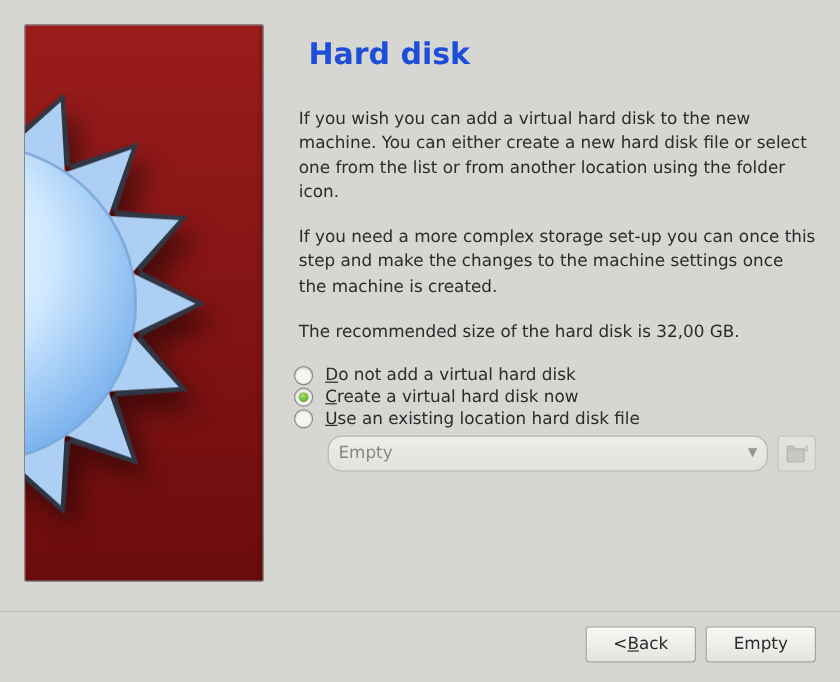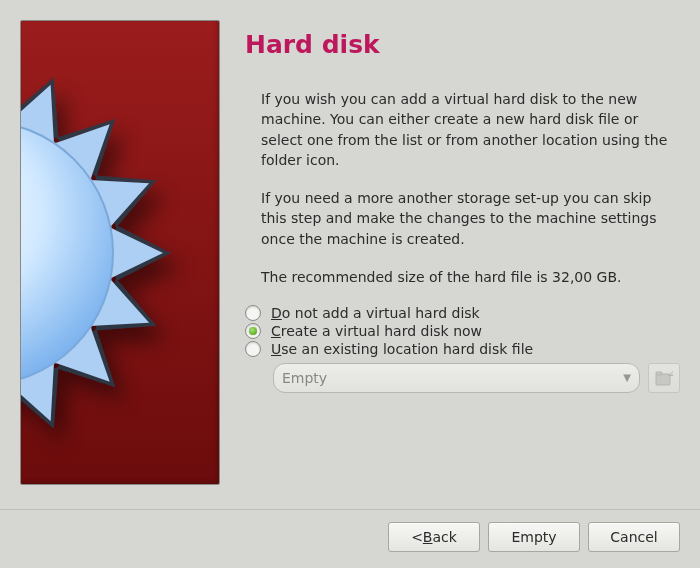--- a/index.html
+++ b/index.html
@@ -40,25 +40,25 @@
     top: 0;
     left: 0;
   }
   .content {
     flex: 1;
     padding-left: 25px;
   }
   h1 {
     font-size: 25px;
     font-weight: bold;
-    margin: 10px 0 30px 0;
-    color: #be185d;
+    margin: 10px 0 30px 12px;
+    color: #1d4ed8;
   }
   p {
-    margin: 0 0 18px 16px;
+    margin: 0 0 18px 4px;
     line-height: 1.45;
   }
   .bold { font-weight: normal; }
   .radio-group { margin-top: 4px; }
   .radio-row {
     display: flex;
     align-items: center;
     margin: 2px 0;
     cursor: pointer;
   }
@@ -203,23 +203,23 @@
           </g>
           <circle r="132" fill="url(#faceGrad)" stroke="#7aa9d9" stroke-width="2"></circle>
         </g>
       </svg>
     </div>
 
     <div class="content">
       <h1>Hard disk</h1>
 
       <p>If you wish you can add a virtual hard disk to the new machine. You can either create a new hard disk file or select one from the list or from another location using the folder icon.</p>
-      <p>If you need a more another storage set-up you can skip this step and make the changes to the machine settings once the machine is created.</p>
+      <p>If you need a more complex storage set-up you can once this step and make the changes to the machine settings once the machine is created.</p>
       <p>
-        <span>The recommended size of the hard file is </span><span class="bold">32,00 GB</span><span>.</span>
+        <span>The recommended size of the hard disk is </span><span class="bold">32,00 GB</span><span>.</span>
       </p>
 
       <div class="radio-group">
 
         <div class="radio-row">
           <span class="radio"></span>
           <span class="radio-label"><u>D</u><span>o not add a virtual hard disk</span></span>
         </div>
 
         <div class="radio-row">
@@ -250,15 +250,14 @@
     </div>
   </div>
 
   <div class="footer">
     <div class="btn">
       <span>&lt; </span>
         <u>B</u>
         <span>ack</span>
     </div>
     <div class="btn">Empty</div>
-    <div class="btn">Cancel</div>
   </div>
 </div>
 
 </body></html>

